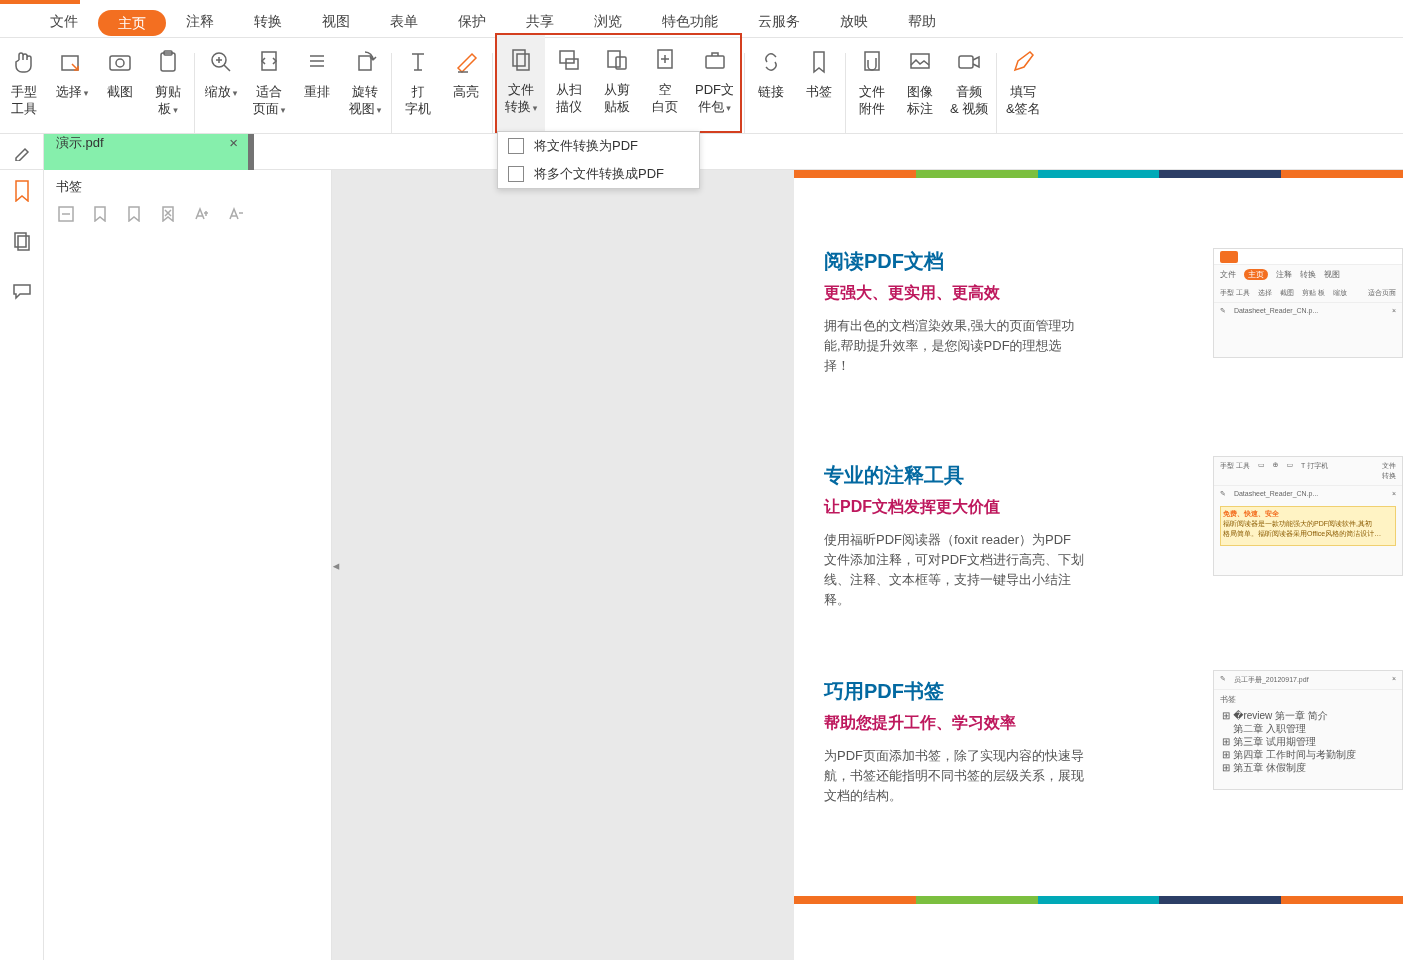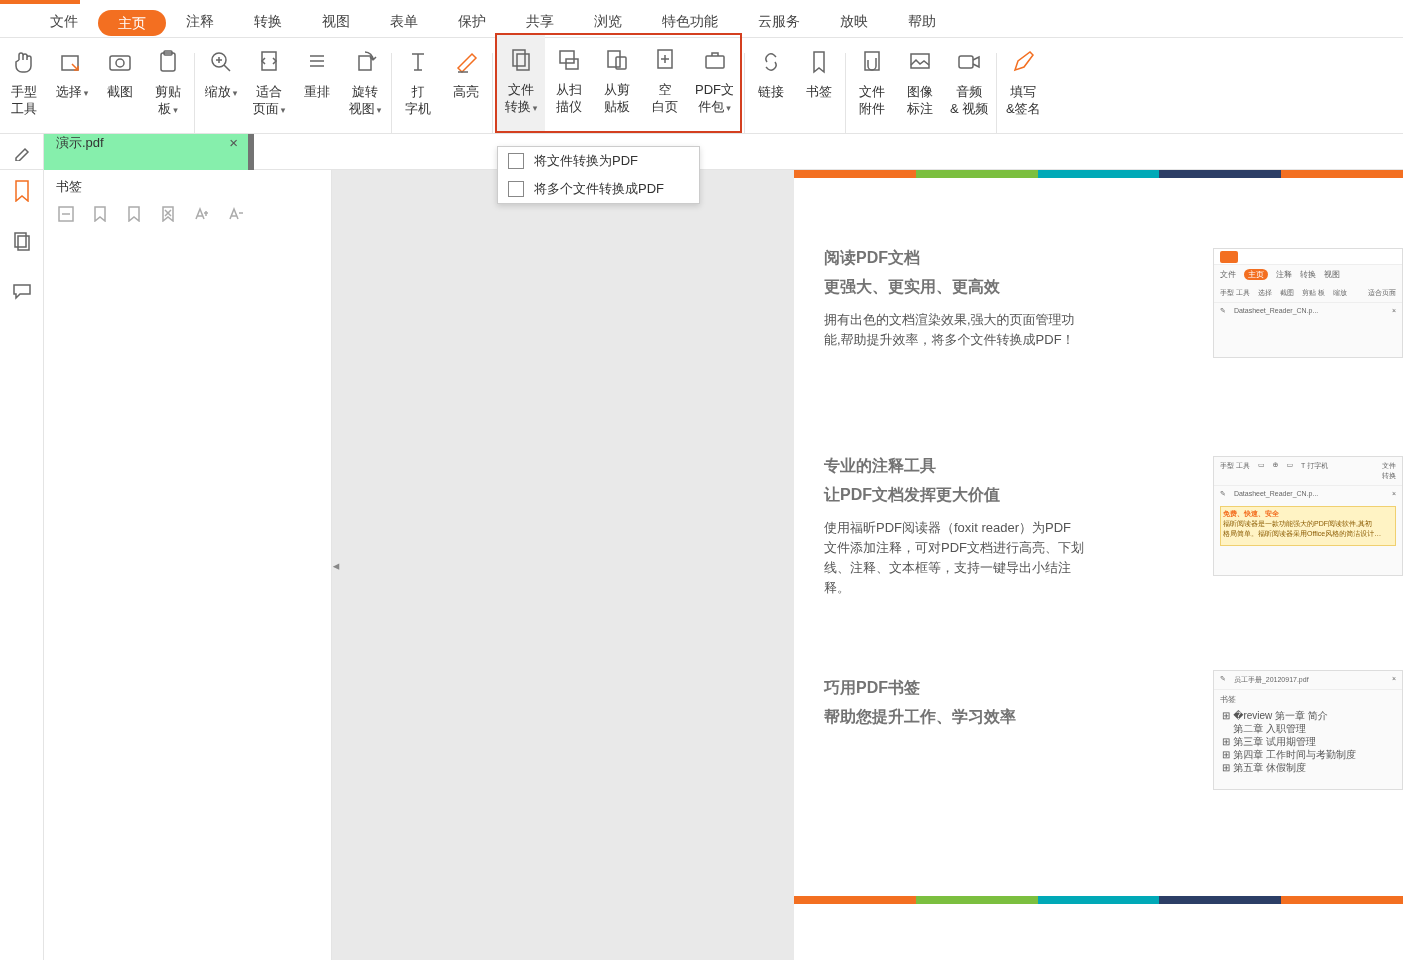--- a/index.html
+++ b/index.html
@@ -18,21 +18,21 @@
   .ribbon { display:flex; align-items:flex-end; height:96px; border-bottom:1px solid #e4e4e4; background:#fff; }
   .rbtn { display:flex; flex-direction:column; align-items:center; justify-content:flex-start; padding:8px 6px 0 6px; min-width:48px; height:96px; cursor:pointer; }
   .rbtn .ic { width:34px; height:34px; display:flex; align-items:center; justify-content:center; }
   .rbtn .lbl { font-size:13px; line-height:17px; text-align:center; margin-top:4px; color:#333; white-space:pre; }
   .rsep { width:1px; height:80px; background:#e4e4e4; margin:8px 2px 0 2px; }
   .rbtn.sel { background:#f0f0f0; }
   .group-highlight { border:2px solid #d43f1f; padding:0; display:flex; position:relative; }
   .caret { font-size:9px; color:#666; margin-left:2px;}
   
   
-  .dropdown { position:absolute; top:111px; left:0; width:203px; background:#fff; border:1px solid #ccc; box-shadow:0 2px 6px rgba(0,0,0,.15); z-index:50;}
+  .dropdown { position:absolute; top:96px; left:0; width:203px; background:#fff; border:1px solid #ccc; box-shadow:0 2px 6px rgba(0,0,0,.15); z-index:50;}
   .ditem { display:flex; align-items:center; gap:10px; padding:5px 10px; font-size:13px; cursor:pointer;}
   .dic { width:16px; height:16px; border:1px solid #888; flex:0 0 16px;}
   
   
   .tabstrip { display:flex; align-items:center; height:36px; border-bottom:1px solid #e4e4e4; }
   .annot-left { width:44px; height:36px; display:flex; align-items:center; justify-content:center; border-right:1px solid #e4e4e4;}
   .doctab { display:flex; align-items:flex-start; height:36px; padding:0 12px; min-width:210px; border-right:6px solid #737373; background:#86efac; position:relative;}
   .doctab .close { position:absolute; right:10px; font-size:15px; color:#555; cursor:pointer;}
   
   
@@ -49,23 +49,23 @@
   .docarea { flex:1; background:#e9e9e9; display:flex; position:relative;}
   .graycol { flex:0 0 462px; background:#e9e9e9; position:relative;}
   .collapse-handle { position:absolute; left:-1px; top:50%; transform:translateY(-50%); width:10px; height:40px; display:flex; align-items:center; justify-content:center; color:#888; cursor:pointer;}
   
   .page { flex:1; background:#fff; position:relative; overflow:hidden;}
   .page .topband, .page .botband { position:absolute; left:0; right:0; height:8px; display:flex;}
   .page .topband { top:0;} .page .botband { bottom:56px;}
   .seg { flex:1;}
   
   .feature-block { position:absolute; left:30px; width:260px;}
-  .fb1 { top:78px;} .fb2 { top:286px;} .fb3 { top:508px;}
-  .feature-block h2 { font-size:16px; font-weight:700; color:#737373; margin-bottom:8px;}
-  .feature-block h3 { font-size:16px; font-weight:600; color:#737373; margin-bottom:12px;}
+  .fb1 { top:78px;} .fb2 { top:292px;} .fb3 { top:508px;}
+  .feature-block h2 { font-size:20px; font-weight:700; color:#0369a1; margin-bottom:8px;}
+  .feature-block h3 { font-size:16px; font-weight:600; color:#be185d; margin-bottom:12px;}
   .feature-block p  { font-size:13px; line-height:20px; color:#555;}
   
   .thumb { position:absolute; right:0; width:190px; border:1px solid #ddd; background:#fafafa;}
   .th1 { top:78px; height:110px;} .th2 { top:286px; height:120px;} .th3 { top:500px; height:120px;}
   .thumb .mini-top { height:16px; background:#fff; border-bottom:1px solid #eee; display:flex; align-items:center; padding-left:6px;}
   .dot-o { width:18px; height:12px; background:#f36f21; border-radius:2px;}
   .mini-row { display:flex; gap:8px; padding:4px 6px; font-size:8px; color:#666;}
   .mini-row span { cursor:default;}
   .mini-row .on { background:#f36f21; color:#fff; padding:0 4px; border-radius:6px;}
   .mini-hl { background:#fff3c4; height:40px; margin:4px 6px; border:1px solid #f0d070; font-size:7px; padding:2px; color:#8a5a00; overflow:hidden;}
@@ -398,21 +398,21 @@
         <div class="seg" style="background:#f36f21"></div>
           <div class="seg" style="background:#7bbf3f"></div>
         <div class="seg" style="background:#00a9b7"></div>
           <div class="seg" style="background:#2c3e66"></div>
         <div class="seg" style="background:#f36f21"></div>
       </div>
 
       <div class="feature-block fb1">
         <h2>阅读PDF文档</h2>
         <h3>更强大、更实用、更高效</h3>
-        <p>拥有出色的文档渲染效果,强大的页面管理功能,帮助提升效率，将多个文件转换成PDF！</p>
+        <p>拥有出色的文档渲染效果,强大的页面管理功能,帮助提升效率，是您阅读PDF的理想选择！</p>
       </div>
       <div class="thumb th1">
         <div class="mini-top">
             <span class="dot-o"></span>
           </div>
         <div class="mini-row">
           <span>文件</span>
             <span class="on">主页</span>
           <span>注释</span>
             <span>转换</span>
@@ -457,20 +457,21 @@
         </div>
         <div class="mini-hl">
           <b style="color:#f36f21">免费、快速、安全</b><br>
           福昕阅读器是一款功能强大的PDF阅读软件,其初<br>格局简单。福昕阅读器采用Office风格的简洁设计…
         </div>
       </div>
 
       <div class="feature-block fb3">
         <h2>巧用PDF书签</h2>
         <h3>帮助您提升工作、学习效率</h3>
+        <p>为PDF页面添加书签，除了实现内容的快速导航，书签还能指明不同书签的层级关系，展现文档的结构。</p>
       </div>
       <div class="thumb th3">
         <div class="mini-row" style="border-bottom:1px solid #eee;font-size:7px;">
           <span>✎</span>
             <span>员工手册_20120917.pdf</span>
             <span style="margin-left:auto">×</span>
         </div>
         <div class="mini-row" style="font-size:8px;">
             <span>书签</span>
           </div>

